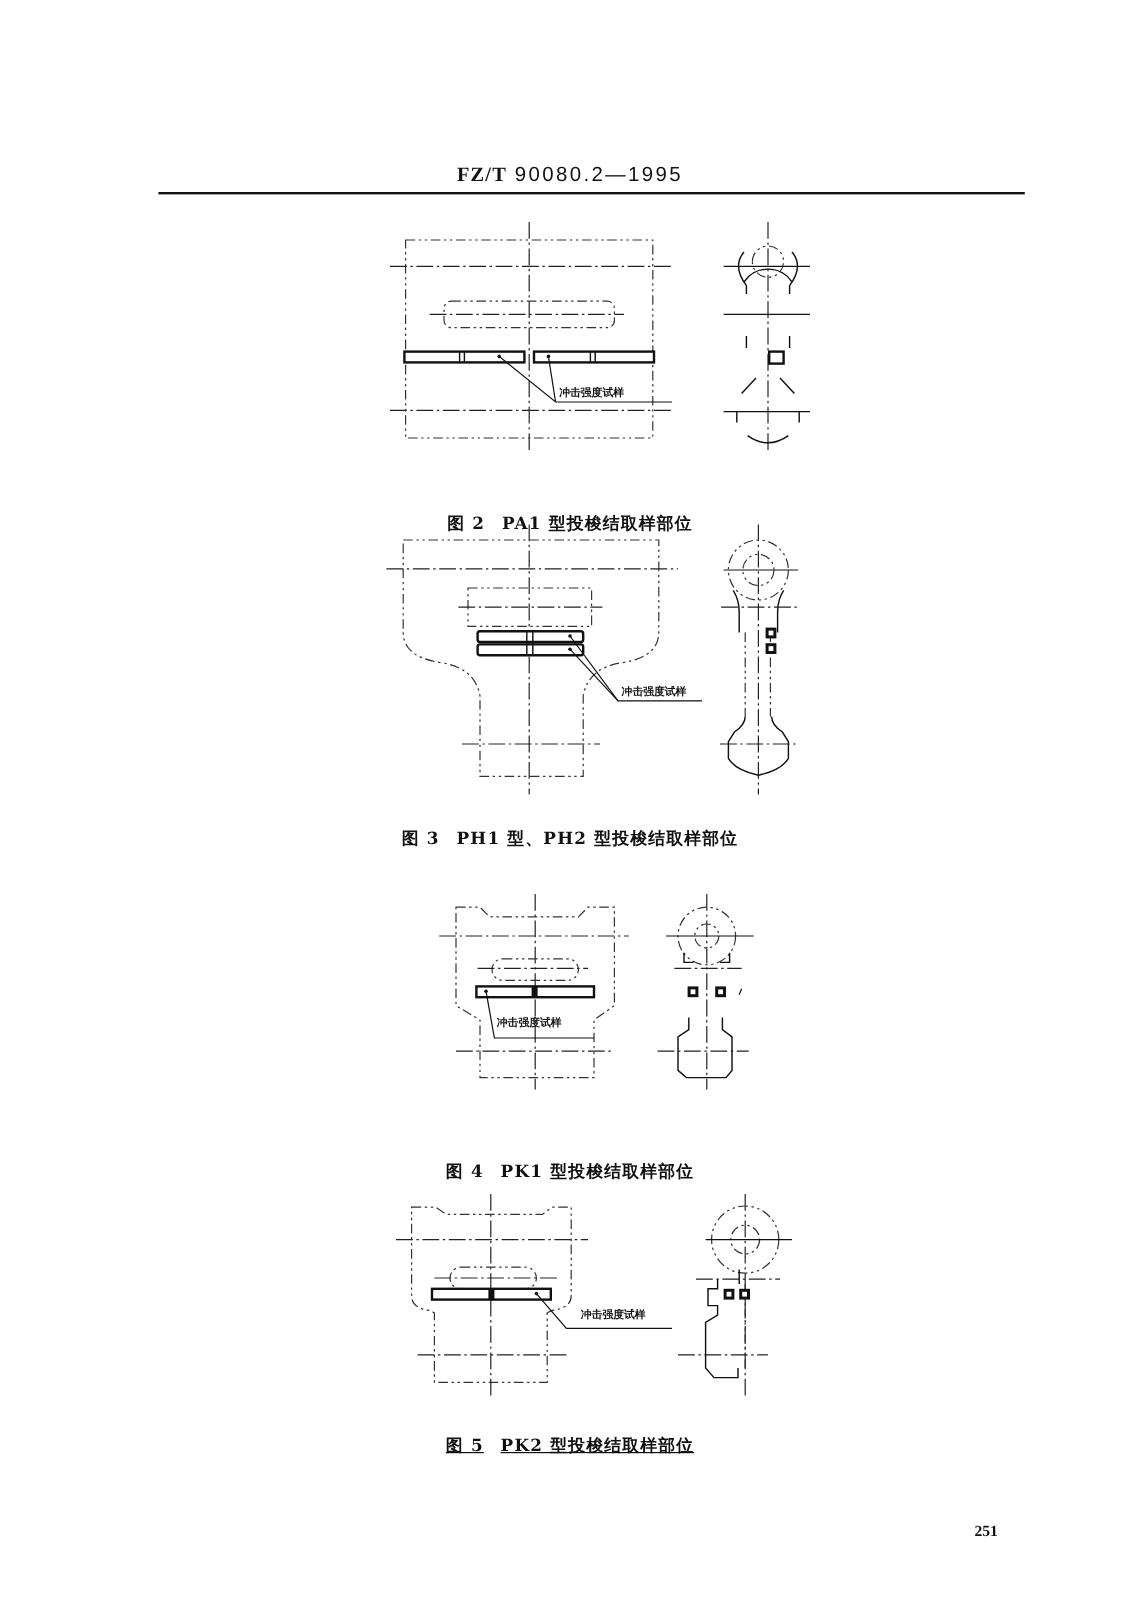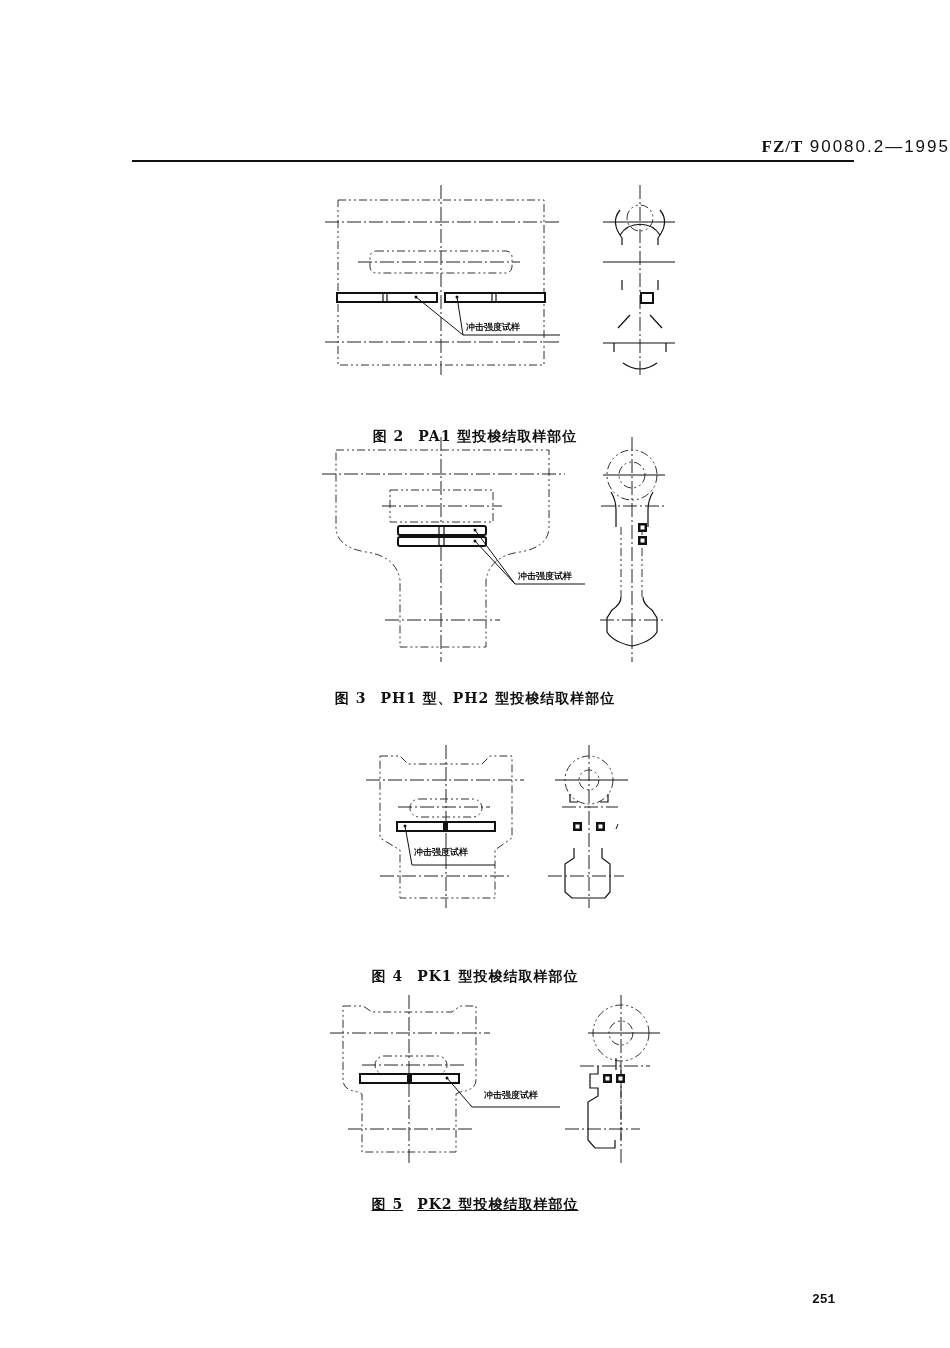--- a/index.html
+++ b/index.html
@@ -1,29 +1,29 @@
 <!DOCTYPE html>
 <html><head>
   <meta charset="utf-8">
   <style>
     html, body { margin: 0; padding: 0; background: #ffffff; }
     body { width: 950px; height: 1348px; position: relative; overflow: hidden;
            font-family: "DejaVu Serif", "Liberation Serif", serif; color: #111; }
-    .header { position: absolute; left: 0; top: 136px; width: 950px; text-align: right;
+    .header { position: absolute; left: 0; top: 136px; width: 950px; text-align: center;
               font-size: 17px; letter-spacing: 1px; }
     .header .std-code { font-weight: bold; font-family: "Liberation Serif", serif; }
     .header .std-num { font-family: "Liberation Sans", sans-serif; letter-spacing: 2px; }
     .rule { position: absolute; left: 132px; top: 160px; width: 722px; height: 0;
             border-top: 2px solid #111; }
     .fig { position: absolute; }
     .caption { position: absolute; left: 0; width: 950px; text-align: center;
                font-size: 14px; font-weight: bold; letter-spacing: 1px; }
     .caption .num { margin-right: 14px; }
     .page-num { position: absolute; left: 812px; top: 1268px; font-size: 13px; font-weight: bold;
-                font-family: Liberation Mono, monospace; margin-top: 24px; }
+                font-family: Liberation Serif, serif; }
     svg text { font-family: "DejaVu Sans", sans-serif; font-size: 9px; font-weight: bold; fill: #111; }
     .cl { stroke: #222; stroke-width: 1; stroke-dasharray: 14 3 2 3; fill: none; }
     .ph { stroke: #333; stroke-width: 1; stroke-dasharray: 8 3 2 3 2 3; fill: none; }
     .solid { stroke: #111; stroke-width: 1.2; fill: none; }
     .thick { stroke: #111; stroke-width: 2; fill: #fff; }
     .lead { stroke: #111; stroke-width: 1; fill: none; }
     .tick { stroke: #111; stroke-width: 1; }
     .hbox { fill: #111; }
   </style>
 </head>

